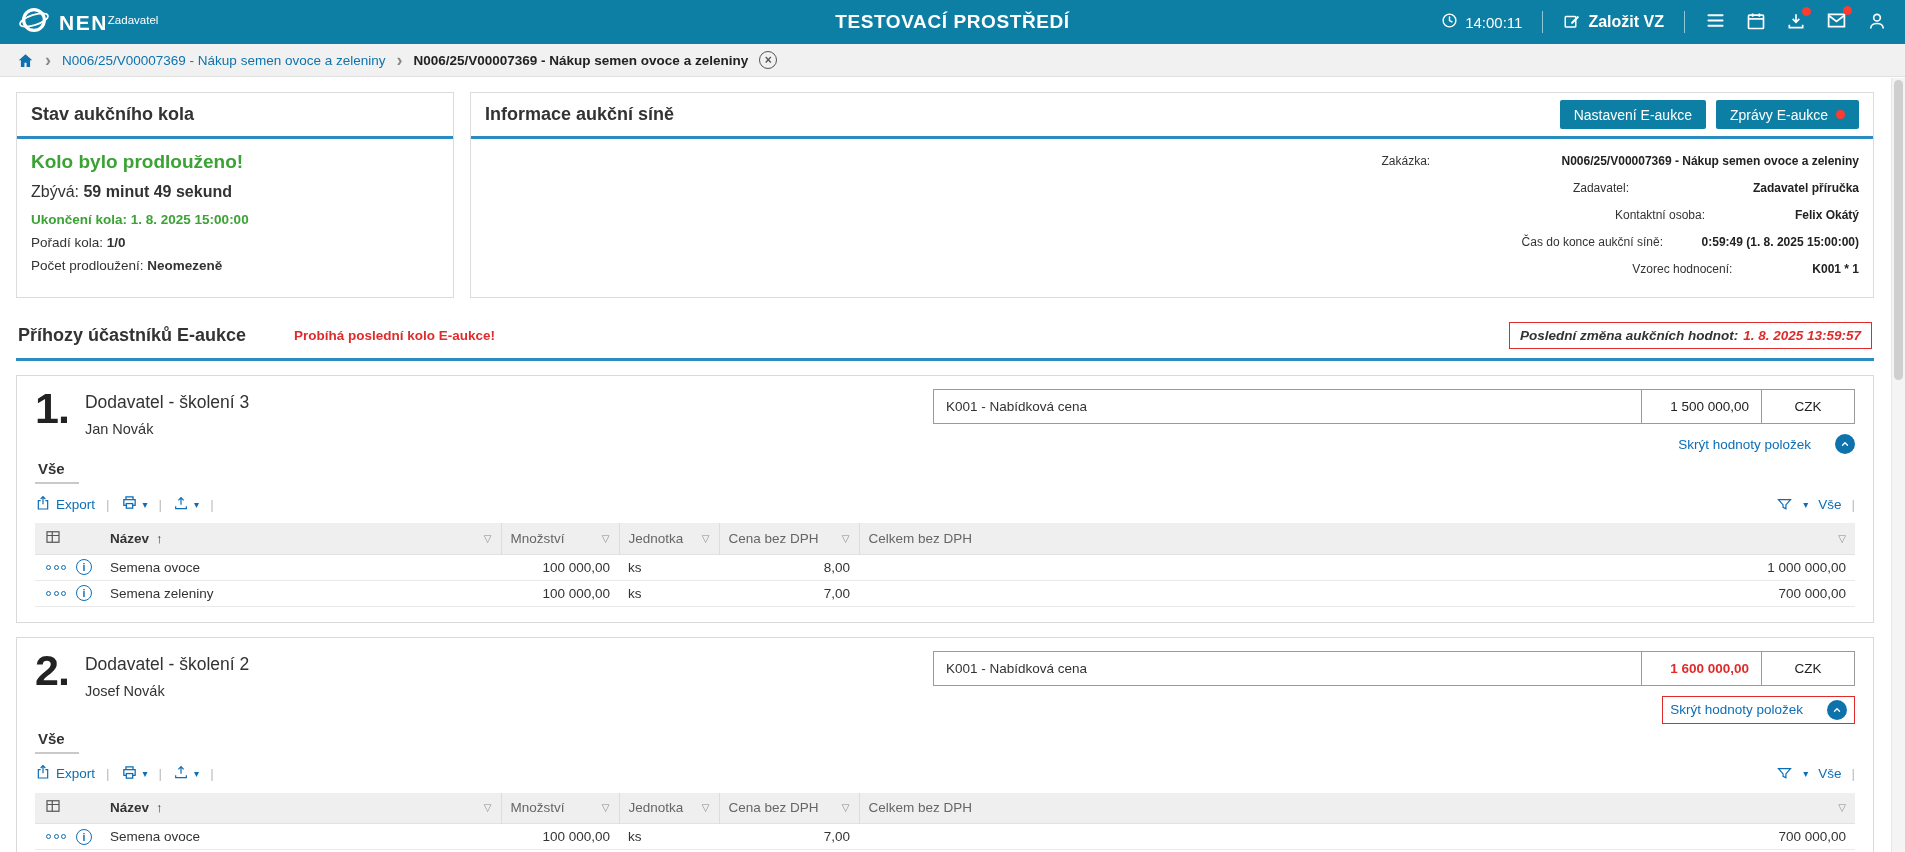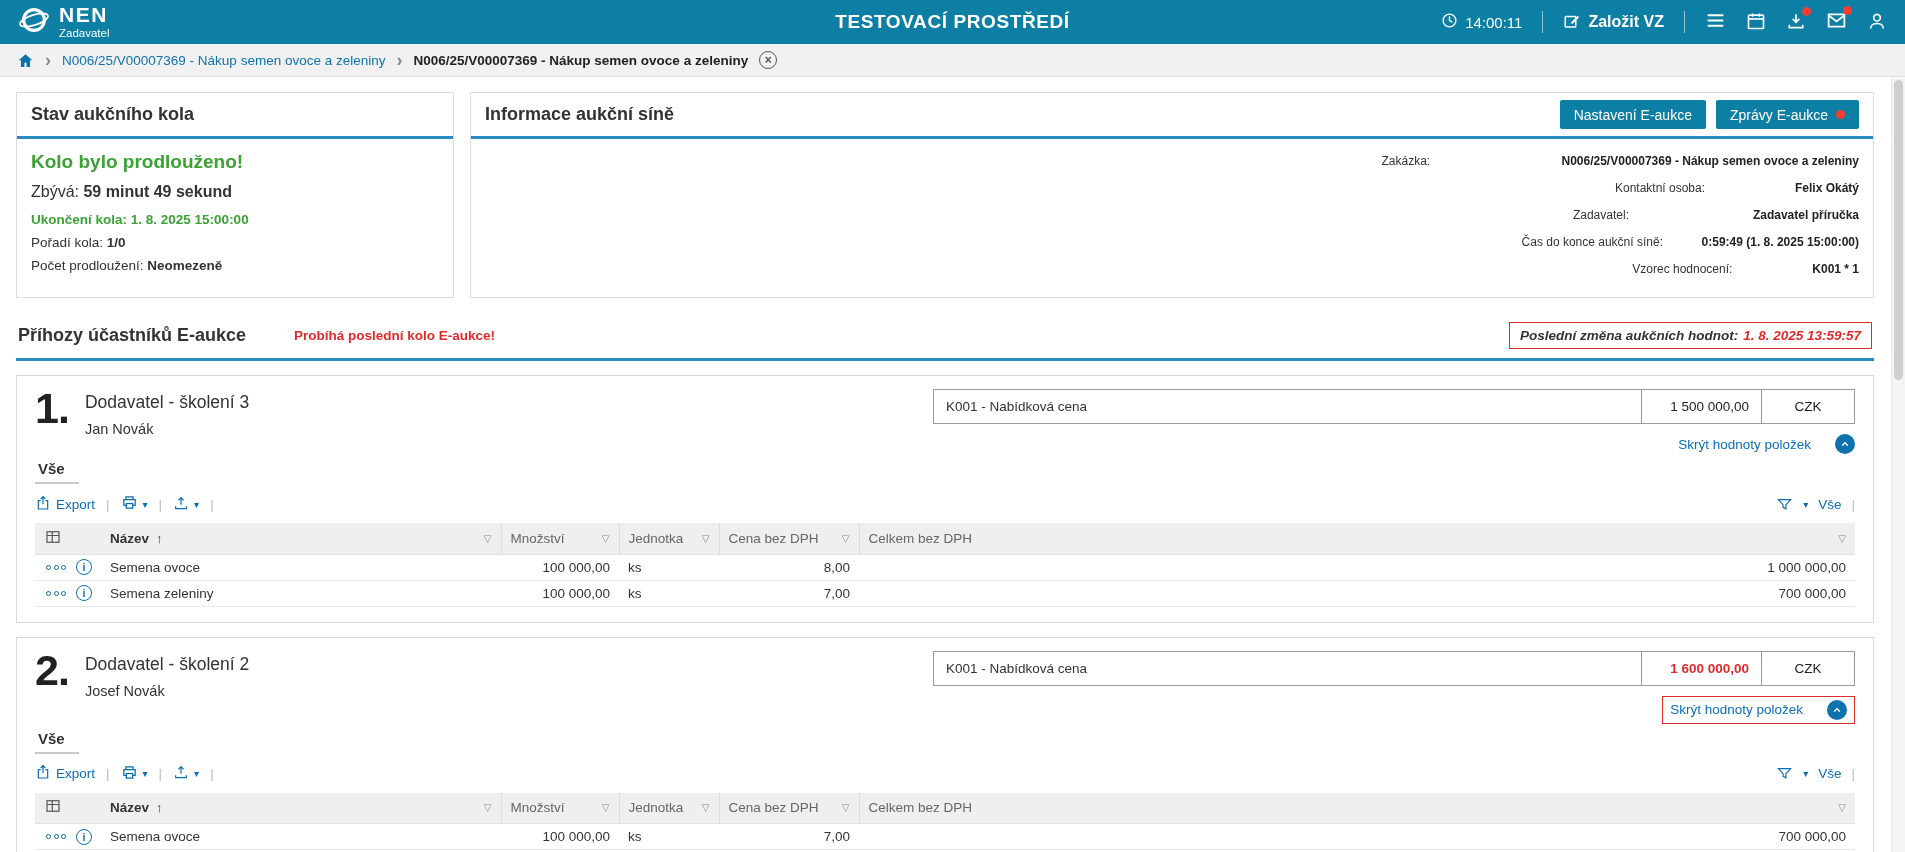--- a/index.html
+++ b/index.html
@@ -11,21 +11,21 @@
   }
   *{box-sizing:border-box;}
   html,body{margin:0;padding:0;background:#fff;}
   body{
     width:1905px;height:852px;overflow:hidden;position:relative;
     font-family:"Liberation Sans","DejaVu Sans",sans-serif;color:#333;
   }
   
   .topbar{height:44px;background:var(--accent);display:flex;align-items:center;padding:0 18px;position:relative;color:#fff;}
   .brand{display:flex;align-items:center;gap:9px;cursor:pointer;}
-  .brand-text{display:flex;flex-direction:column;}
+  .brand-text{display:flex;flex-direction:row;}
   .brand-name{font-size:21px;font-weight:bold;letter-spacing:1.5px;line-height:1;}
   .brand-sub{font-size:11.5px;line-height:1;margin-top:3px;}
   .env-title{position:absolute;left:50%;transform:translateX(-50%);font-size:19px;font-weight:bold;letter-spacing:.6px;white-space:nowrap;}
   .topbar-right{margin-left:auto;display:flex;align-items:center;gap:20px;}
   .tb-item{display:flex;align-items:center;gap:7px;background:none;border:none;color:#fff;font-family:inherit;padding:0;cursor:pointer;}
   .clock-text{font-size:15px;}
   .vz-label{font-size:16px;font-weight:bold;}
   .vsep{width:1px;height:22px;background:rgba(255,255,255,.55);}
   .icon-btn{position:relative;background:none;border:none;padding:0;cursor:pointer;display:flex;align-items:center;}
   .badge-dot{position:absolute;top:-4px;right:-5px;width:9px;height:9px;border-radius:50%;background:#ff3b30;border:1px solid #ff3b30;}
@@ -243,26 +243,26 @@
             <span class="msg-dot"></span>
           </button>
         </div>
       </div>
       <div class="info-body">
         <div class="info-row">
           <span class="info-lbl">Zakázka:</span>
             <span class="info-val">N006/25/V00007369 - Nákup semen ovoce a zeleniny</span>
         </div>
         <div class="info-row">
+          <span class="info-lbl">Zadavatel:</span>
+            <span class="info-val">Zadavatel příručka</span>
+        </div>
+        <div class="info-row">
           <span class="info-lbl">Kontaktní osoba:</span>
             <span class="info-val">Felix Okátý</span>
-        </div>
-        <div class="info-row">
-          <span class="info-lbl">Zadavatel:</span>
-            <span class="info-val">Zadavatel příručka</span>
         </div>
         <div class="info-row">
           <span class="info-lbl">Čas do konce aukční síně:</span>
             <span class="info-val">0:59:49 (1. 8. 2025 15:00:00)</span>
         </div>
         <div class="info-row">
           <span class="info-lbl">Vzorec hodnocení:</span>
             <span class="info-val">K001 * 1</span>
         </div>
       </div>

